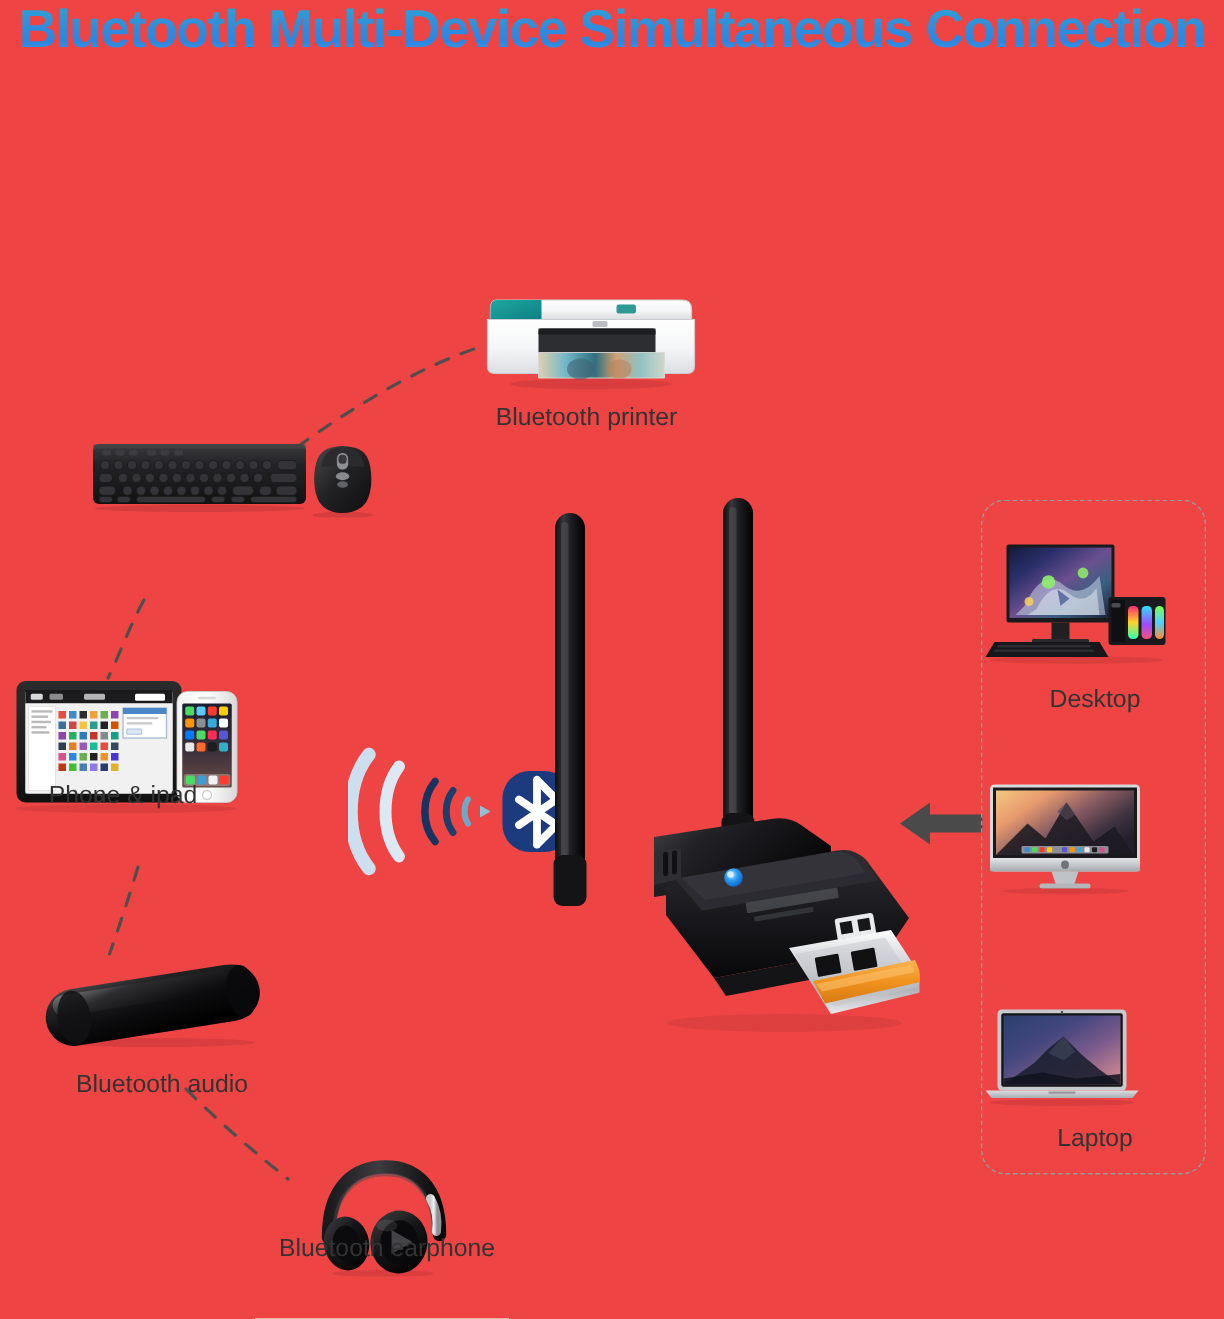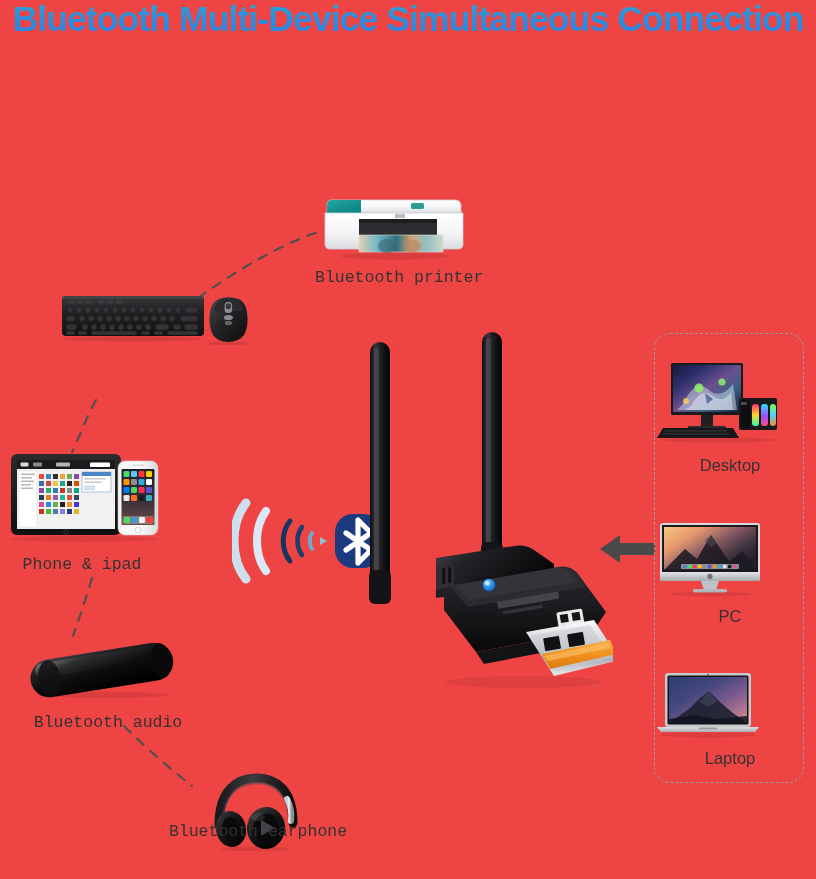--- a/index.html
+++ b/index.html
@@ -49,21 +49,20 @@
   }
 
   
   .caption {
     position: absolute;
     text-align: center;
     font-size: 16.5px;
     color: #333333;
     white-space: nowrap;
     line-height: 20px;
-    font-family: Liberation Mono, monospace;
   }
 
   
   .connectors {
     position: absolute;
     left: 0; top: 0;
     width: 816px; height: 879px;
     pointer-events: none;
   }
 
@@ -382,21 +381,21 @@
       <rect x="118.5" y="72" width="31" height="8" rx="2" fill="#ffffff" opacity="0.28"></rect>
       <rect x="120" y="73" width="6" height="6" rx="1.3" fill="#4cd964"></rect>
       <rect x="127.5" y="73" width="6" height="6" rx="1.3" fill="#3c9cd8"></rect>
       <rect x="135" y="73" width="6" height="6" rx="1.3" fill="#f2f2f2"></rect>
       <rect x="142.5" y="73" width="6" height="6" rx="1.3" fill="#ff3b30"></rect>
     </g>
     <circle cx="134" cy="86" r="3" fill="none" stroke="#cfcfcf" stroke-width="0.9"></circle>
     <rect x="128" y="20.5" width="12" height="1.6" rx="0.8" fill="#d6d6d6"></rect>
     <ellipse cx="80" cy="95" rx="74" ry="3" fill="#000" opacity="0.08"></ellipse>
   </svg>
-  <div class="caption" style="left:0px; top:555px; width:164px;">Phone &amp; ipad</div>
+  <div class="caption" style="left:0px; top:520px; width:164px;">Phone &amp; ipad</div>
 
   <svg id="speaker" viewBox="0 0 160 58">
     <defs>
       <linearGradient id="spk" x1="0.1" y1="0" x2="0.6" y2="1">
         <stop offset="0%" stop-color="#46464a"></stop>
         <stop offset="22%" stop-color="#232326"></stop>
         <stop offset="58%" stop-color="#0d0d0f"></stop>
         <stop offset="100%" stop-color="#000000"></stop>
       </linearGradient>
       <linearGradient id="spkhl" x1="0" y1="0" x2="1" y2="0.4">
@@ -654,21 +653,20 @@
           <rect x="78" y="45.8" width="3.4" height="3.4" rx="0.7" fill="#d94f8c"></rect>
         </g>
 
         <rect x="5" y="53" width="100" height="9" rx="1" fill="url(#alu)"></rect>
         <ellipse cx="55" cy="57.5" rx="2.6" ry="2.8" fill="#6f7378"></ellipse>
 
         <path d="M46,62 L64,62 L61,71 L49,71 Z" fill="#bfc2c7"></path>
         <rect x="38" y="70" width="34" height="3.4" rx="1.6" fill="#b3b6bb"></rect>
         <ellipse cx="55" cy="75" rx="42" ry="2.2" fill="#000" opacity="0.08"></ellipse>
       </svg>
-      <div class="panel-label">PC</div>
     </div>
 
     <div class="panel-item" style="top:335px;">
       <svg class="panel-art" width="106" height="70" viewBox="0 0 106 70">
         <defs>
           <linearGradient id="cat" x1="0" y1="0" x2="1" y2="1">
             <stop offset="0%" stop-color="#2a3f6e"></stop>
             <stop offset="35%" stop-color="#44477e"></stop>
             <stop offset="62%" stop-color="#7a5a8c"></stop>
             <stop offset="85%" stop-color="#b77a8e"></stop>

